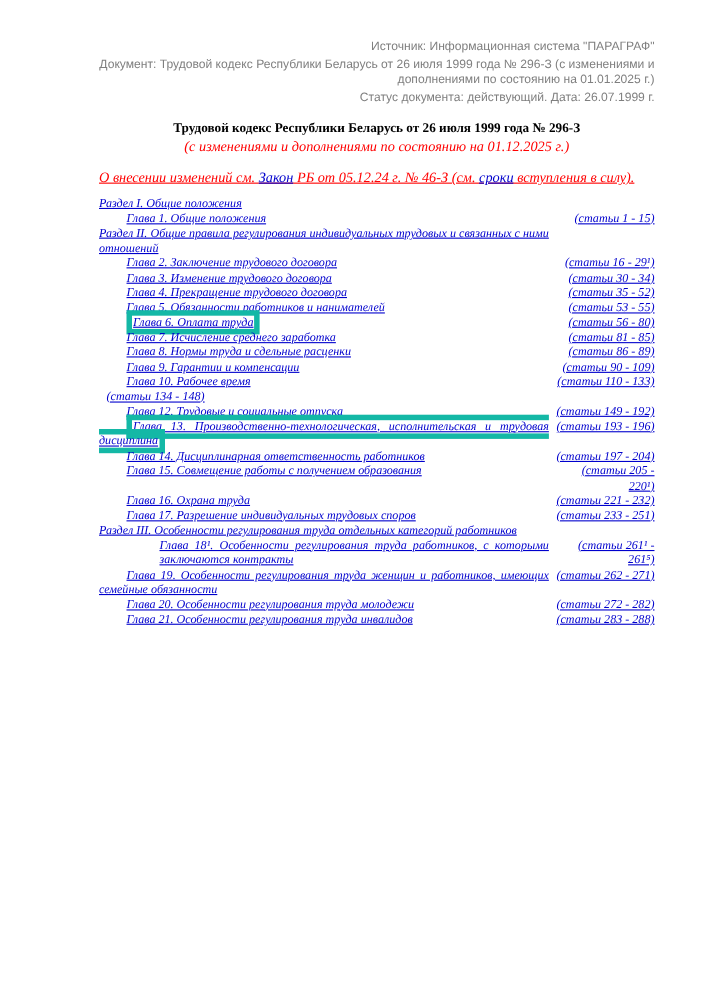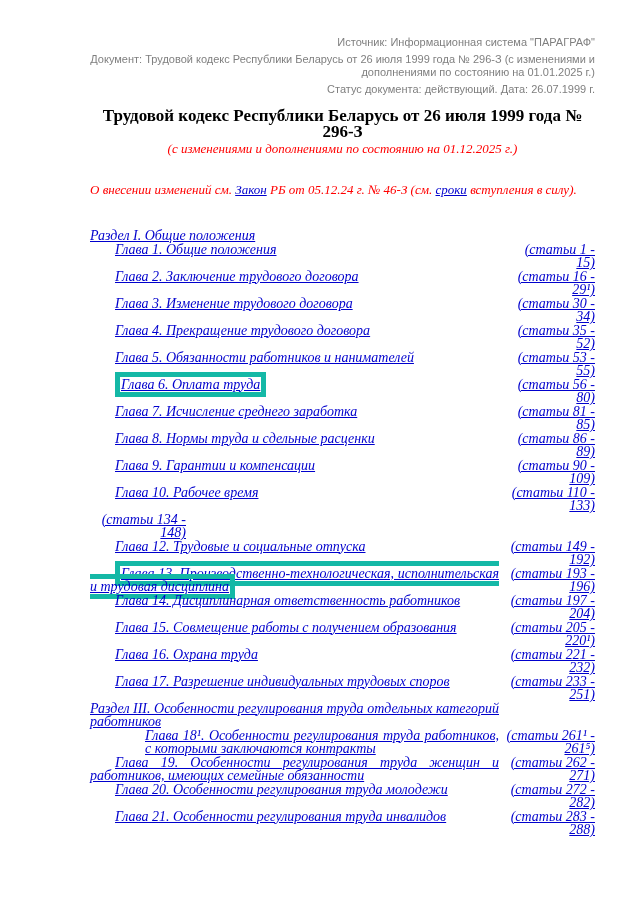--- a/index.html
+++ b/index.html
@@ -19,51 +19,52 @@
     font-family:"Liberation Sans", sans-serif;
     font-size:11px;
     line-height:13px;
   }
   .doc-header p{margin:0 0 4px 0;}
   
   .doc-title{
     margin-top:12px;
     text-align:center;
     font-weight:bold;
-    font-size:17px;
+    font-size:12px;
     color:#000000;
     line-height:16px;
   }
   .doc-subtitle{
     text-align:center;
     color:#ff0000;
     font-style:italic;
     font-size:13px;
     line-height:15px;
     margin-top:1px;
   }
   
   .notice{
-    margin-top:26px;
+    margin-top:13px;
     color:#ff0000;
     font-style:italic;
     font-size:13px;
     line-height:15px;
     text-align:left;
+    text-decoration:underline;
   }
   .lnk{
     color:#0000cd;
     text-decoration:underline;
     cursor:pointer;
     font-style:italic;
   }
   
   .toc{
-    margin-top:32px;
-    font-size:14px;
+    margin-top:11px;
+    font-size:11px;
     line-height:13.5px;
     font-style:italic;
     font-family:Liberation Serif, serif;
   }
   .toc-row{display:flex;align-items:flex-start;}
   .lbl{flex:1 1 auto;text-align:justify;min-width:0;}
   .arts{flex:0 0 90px;width:90px;margin-left:6px;text-align:right;}
   .ind1{text-indent:25px;}
   .blk2{padding-left:55px;}
   a.toc-link{
@@ -98,20 +99,24 @@
     <div class="toc-row">
       <div class="lbl"><a class="toc-link">Раздел I. Общие положения</a></div>
       <div class="arts"></div>
     </div>
 
     <div class="toc-row">
       <div class="lbl ind1"><a class="toc-link">Глава 1. Общие положения</a></div>
       <div class="arts"><a class="toc-link">(статьи 1 - 15)</a></div>
     </div>
 
+    <div class="toc-row">
+      <div class="lbl"><a class="toc-link">Раздел II. Общие правила регулирования индивидуальных трудовых и связанных с ними отношений</a></div>
+      <div class="arts"></div>
+    </div>
 
     <div class="toc-row">
       <div class="lbl ind1"><a class="toc-link">Глава 2. Заключение трудового договора</a></div>
       <div class="arts"><a class="toc-link">(статьи 16 - 29¹)</a></div>
     </div>
 
     <div class="toc-row">
       <div class="lbl ind1"><a class="toc-link">Глава 3. Изменение трудового договора</a></div>
       <div class="arts"><a class="toc-link">(статьи 30 - 34)</a></div>
     </div>

